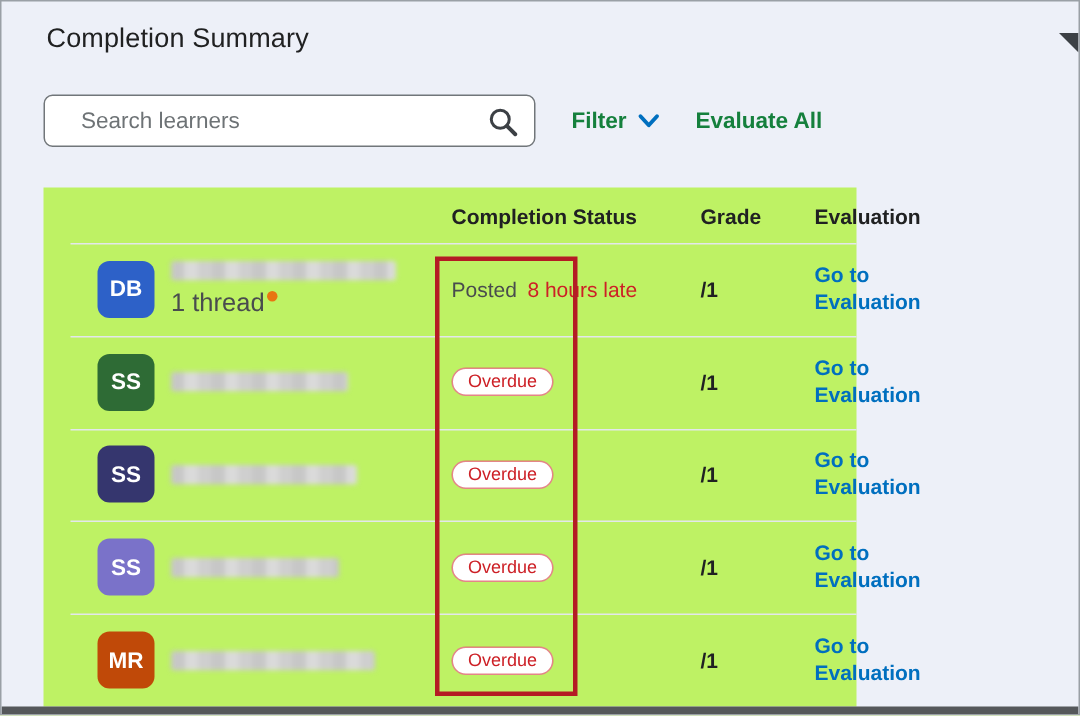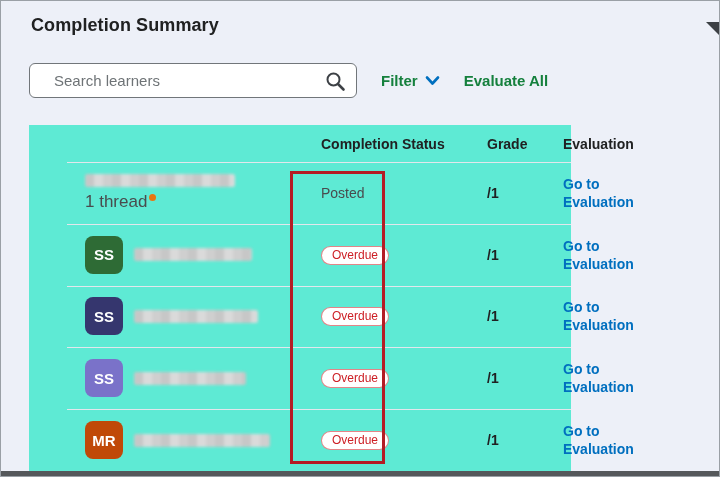--- a/index.html
+++ b/index.html
@@ -10,21 +10,21 @@
     position:relative; width:720px; height:477px;
     background:#edf0f8; border:1px solid #9aa0a6; overflow:hidden;
   }
   .bottom-bar {
     position:absolute; left:0; right:0; bottom:0; height:5px; background:#55585b;
   }
 
   
   .page-title {
     position:absolute; left:30px; top:14px;
-    font-size:18px; font-weight:700; color:#202122; letter-spacing:.1px;text-align:center;
+    font-size:18px; font-weight:400; color:#202122; letter-spacing:.1px;text-align:center;
   }
   .corner-arrow {
     position:absolute; top:21px; right:0; width:0; height:0;
     border-top:13px solid #3c4045; border-left:13px solid transparent;
   }
 
   
   .toolbar { position:absolute; left:28px; top:62px; display:flex; align-items:center; }
   .search-box {
     position:relative; width:328px; height:35px; background:#fff;
@@ -40,21 +40,21 @@
   .link-btn {
     display:flex; align-items:center; gap:7px; cursor:pointer;
     color:#15803d; font-size:15px; font-weight:700; text-decoration:none;
   }
   .filter-btn { margin-left:24px; }
   .evaluate-all { margin-left:24px; }
 
   
   .card {
     position:absolute; left:28px; top:124px; width:542px; height:346px;
-    background:#5eead4; display:flex; flex-direction:column;padding-left:20px;
+    background:#bef264; display:flex; flex-direction:column;
   }
   .thead, .trow {
     display:grid; grid-template-columns:272px 166px 76px 1fr; align-items:center;
   }
   .thead { height:37px; flex:0 0 37px; }
   .thead .th { font-size:14px; font-weight:700; color:#202122; }
   .tbody { flex:1; display:flex; flex-direction:column; }
   .trow { flex:1; position:relative; }
   .trow::before {
     content:""; position:absolute; top:0; left:18px; right:0; height:1px; background:#e3e7ec;
@@ -130,30 +130,34 @@
   <div class="card">
     <div class="thead">
       <div class="th"></div>
       <div class="th">Completion Status</div>
       <div class="th">Grade</div>
       <div class="th">Evaluation</div>
     </div>
     <div class="tbody">
   <div class="trow">
     <div class="cell-learner">
+      <div class="avatar" style="background: rgb(45, 97, 200);">
+        <span>DB</span>
+      </div>
       <div class="name-wrap">
         <div class="name-blur" style="width: 150px;"></div>
         <div class="thread-meta">
           <span>1 thread</span><span class="thread-dot" style="background: rgb(232, 117, 17);"></span>
         </div>
       </div>
     </div>
     <div class="cell-status">
       <div class="status-lines">
         <span class="status-line1">Posted</span>
+        <span class="status-line2">8 hours late</span>
       </div>
 
     </div>
     <div class="cell-grade">/1</div>
     <div class="cell-eval">
       <a class="eval-link">Go to Evaluation</a>
     </div>
   </div>
 
   <div class="trow">

